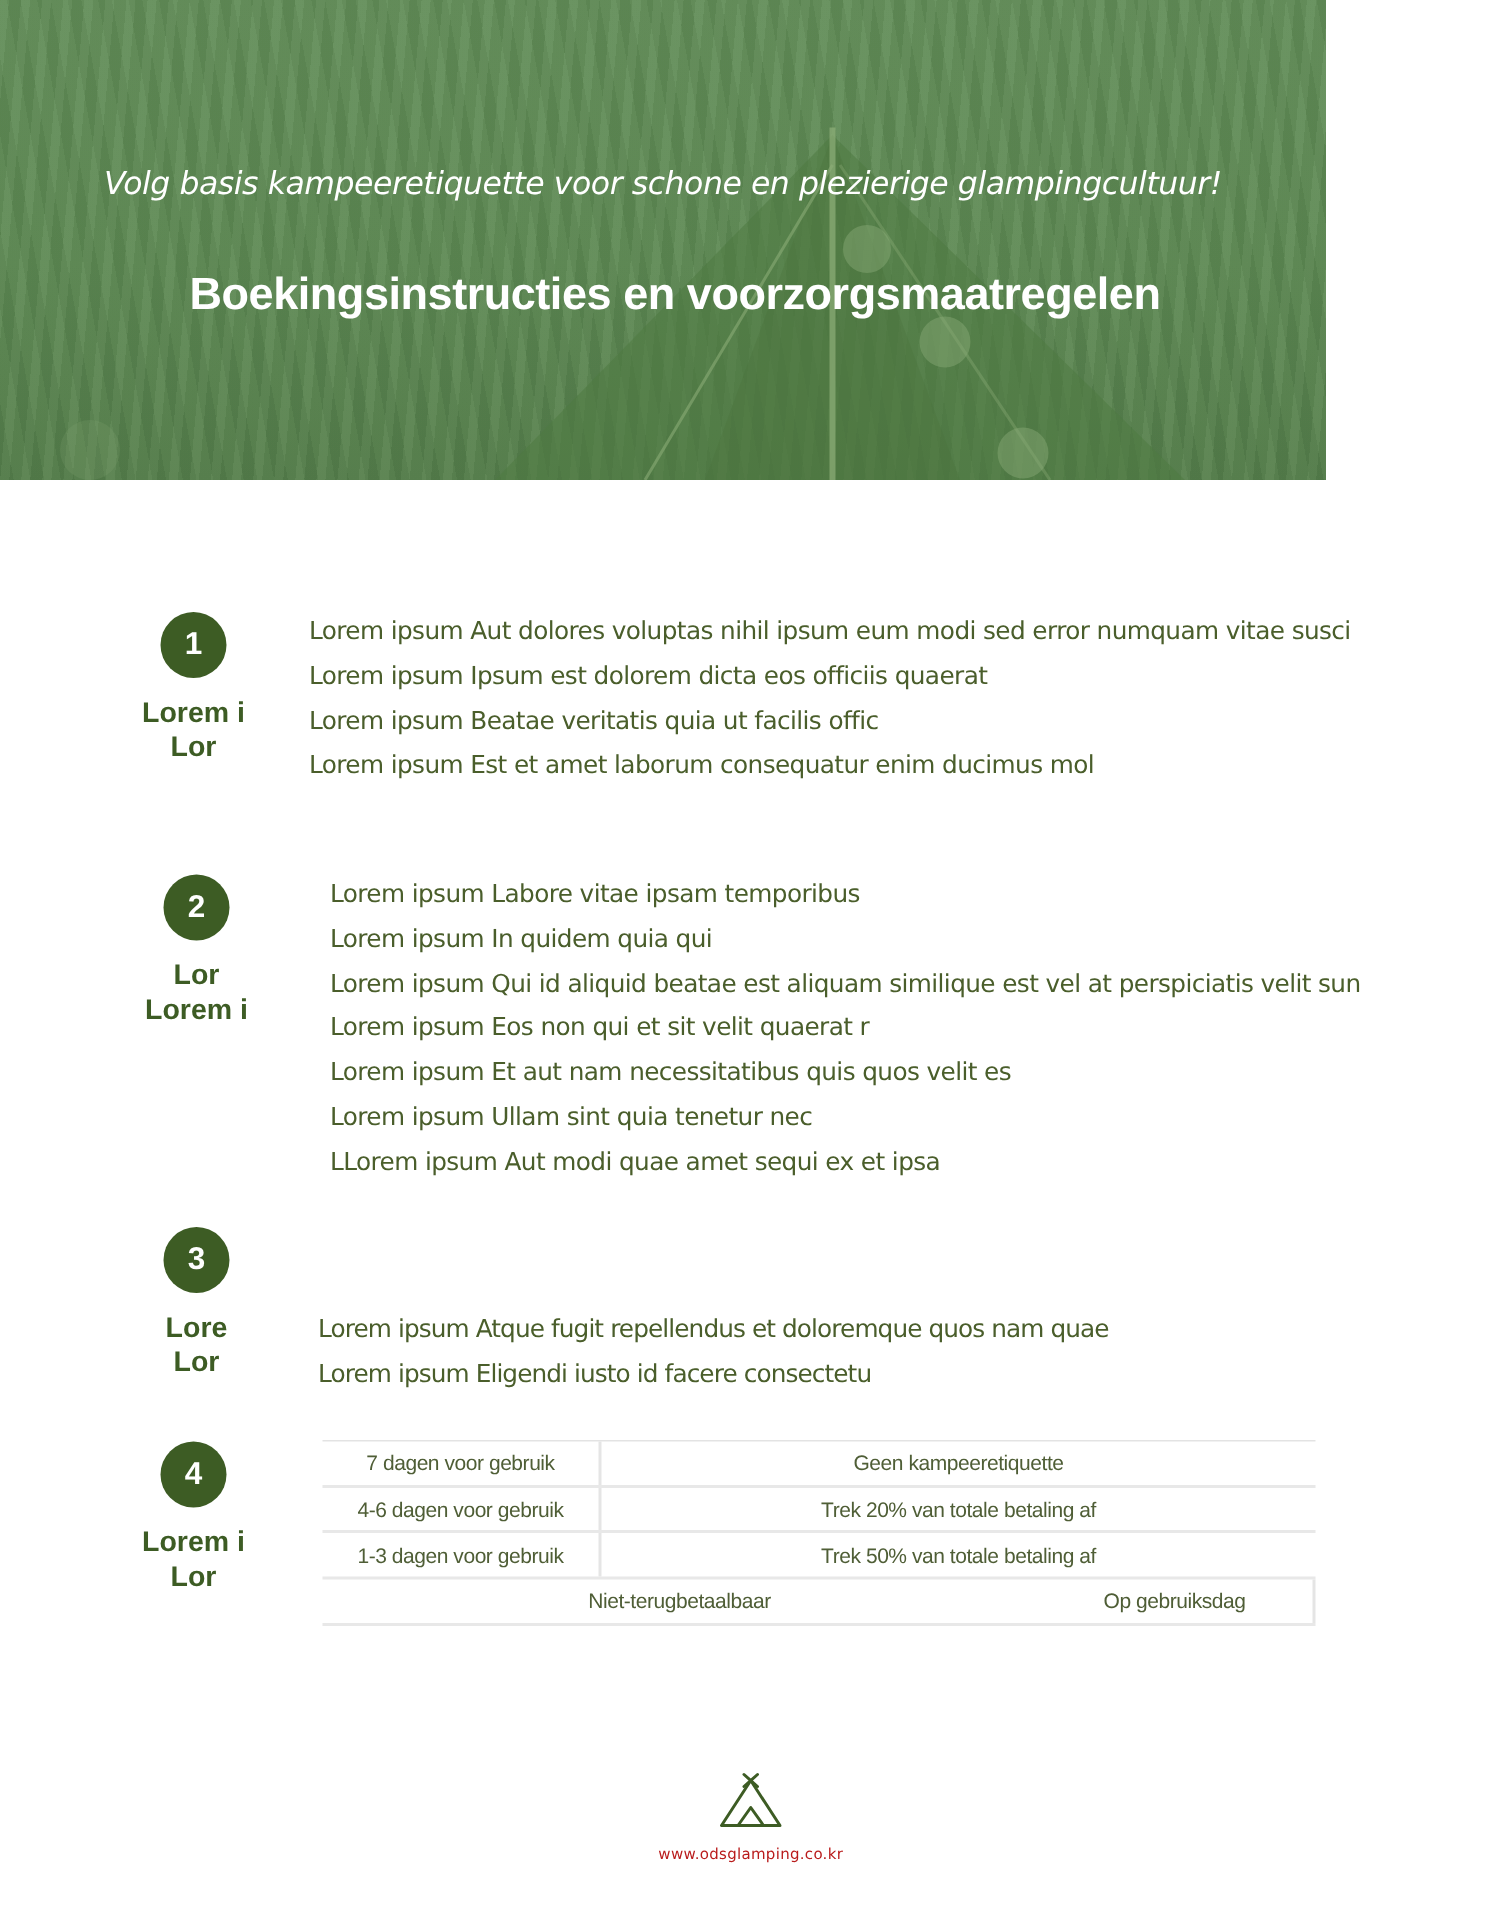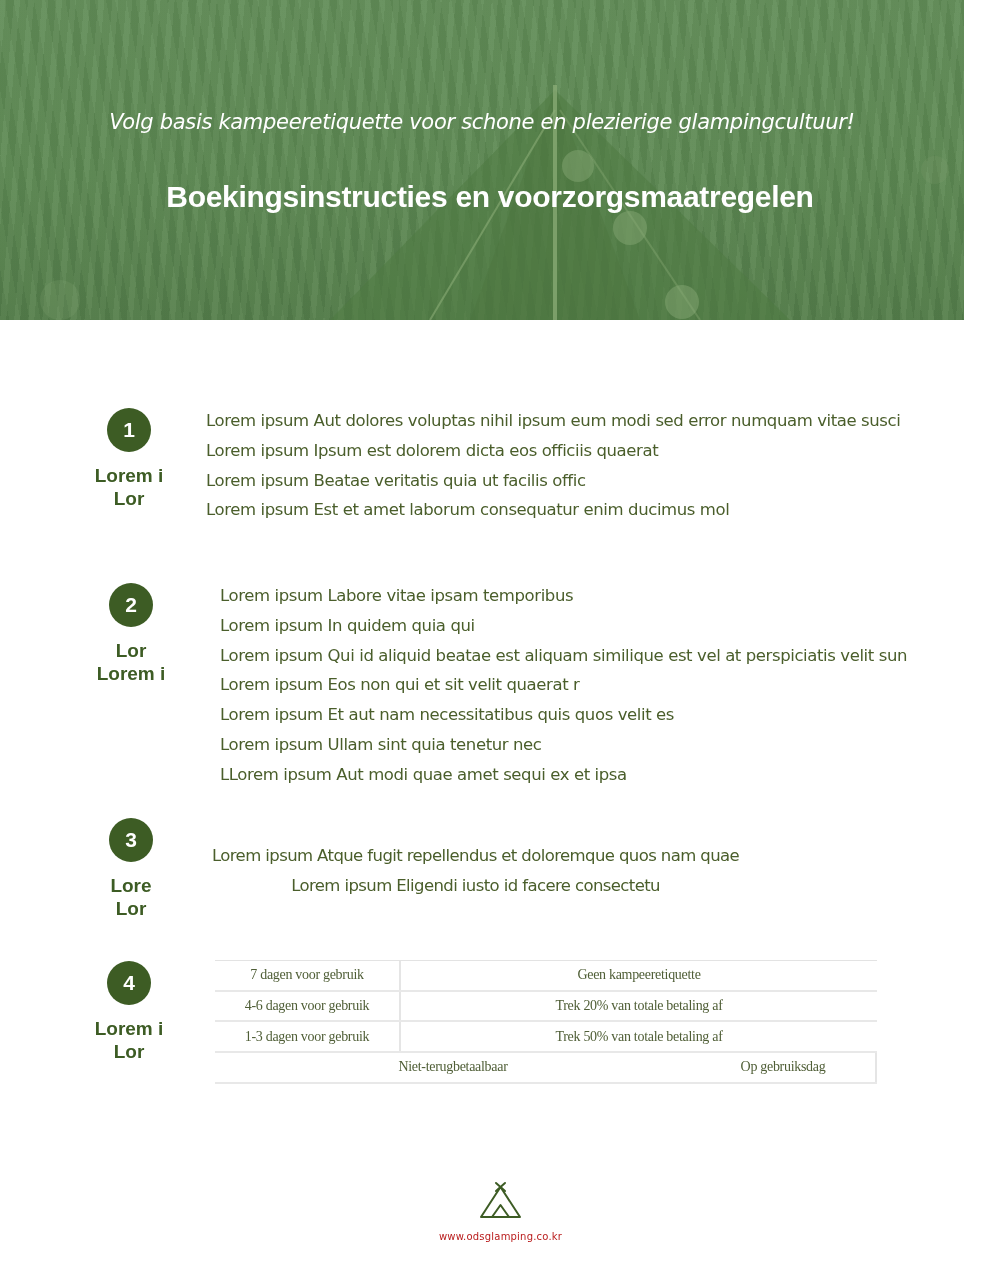--- a/index.html
+++ b/index.html
@@ -1,20 +1,20 @@
 <!DOCTYPE html>
 <html><head>
   <meta charset="utf-8">
   <style>
     * { margin: 0; padding: 0; box-sizing: border-box; }
     html, body { width: 1001px; height: 1280px; background: #ffffff; overflow: hidden; }
     body { position: relative; font-family: "Liberation Sans", sans-serif; }
 
     .hero {
-      position: absolute; left: 0; top: 0; width: 964px; height: 320px;
+      position: absolute; left: 0; top: 0; width: 884px; height: 320px;
       background: #6d28d9;
       overflow: hidden;
     }
     .hero .texture {
       position: absolute; inset: 0;
       background:
         repeating-linear-gradient(95deg, rgba(255,255,255,0.035) 0 6px, rgba(0,0,0,0.03) 6px 14px),
         repeating-linear-gradient(80deg, rgba(0,0,0,0.03) 0 9px, rgba(255,255,255,0.025) 9px 20px),
         linear-gradient(180deg, #628d58 0%, #5d8953 55%, #557f4b 100%);
     }
@@ -48,21 +48,21 @@
       margin-top: 12px; color: #3d5c24;
       font-family: "Liberation Sans", sans-serif; font-weight: bold; font-size: 19px;
       line-height: 23px;
     }
     .lines { position: absolute; color: #4a5e2b; font-family: "DejaVu Sans", sans-serif; font-size: 16.5px; letter-spacing: -0.4px; }
     .lines .line { height: 29.8px; line-height: 29.8px; white-space: nowrap; }
 
     .table {
       position: absolute; left: 215px; top: 960px; width: 662px;
       border-top: 1px solid #e3e3e3;
-      color: #4f5e36; font-family: Liberation Serif, serif; font-size: 14px; letter-spacing: -0.3px;
+      color: #4f5e36; font-family: Liberation Sans, sans-serif; font-size: 14px; letter-spacing: -0.3px;
     }
     .table .row { display: flex; height: 30.7px; border-bottom: 2px solid #e8e8e8; }
     .table .cell { display: flex; align-items: center; justify-content: center; white-space: nowrap; }
     .table .c1 { width: 186px; border-right: 2px solid #e5e5e5; }
     .table .c2 { flex: 1; }
 
     .footer-icon { position: absolute; left: 479px; top: 1181px; width: 43px; height: 38px; }
     .footer-url {
       position: absolute; left: 0; right: 0; top: 1231px;
       text-align: center; color: #b91c1c;
@@ -126,21 +126,21 @@
 </div>
 
 <div class="section">
   <div class="badge-col" style="left:86px; top:818px;">
     <div class="badge">3</div>
     <div class="badge-label">
       <div>Lore</div>
       <div>Lor</div>
     </div>
   </div>
-  <div class="lines" style="left:212px; top:841px; letter-spacing:-0.6px;text-align:center;">
+  <div class="lines" style="left:212px; top:871px; letter-spacing:-0.6px;">
     <div class="line">Lorem ipsum Atque fugit repellendus et doloremque quos nam quae</div>
     <div class="line">Lorem ipsum Eligendi iusto id facere consectetu</div>
   </div>
 </div>
 
 <div class="section">
   <div class="badge-col" style="left:84px; top:961px;">
     <div class="badge">4</div>
     <div class="badge-label">
       <div>Lorem i</div>

